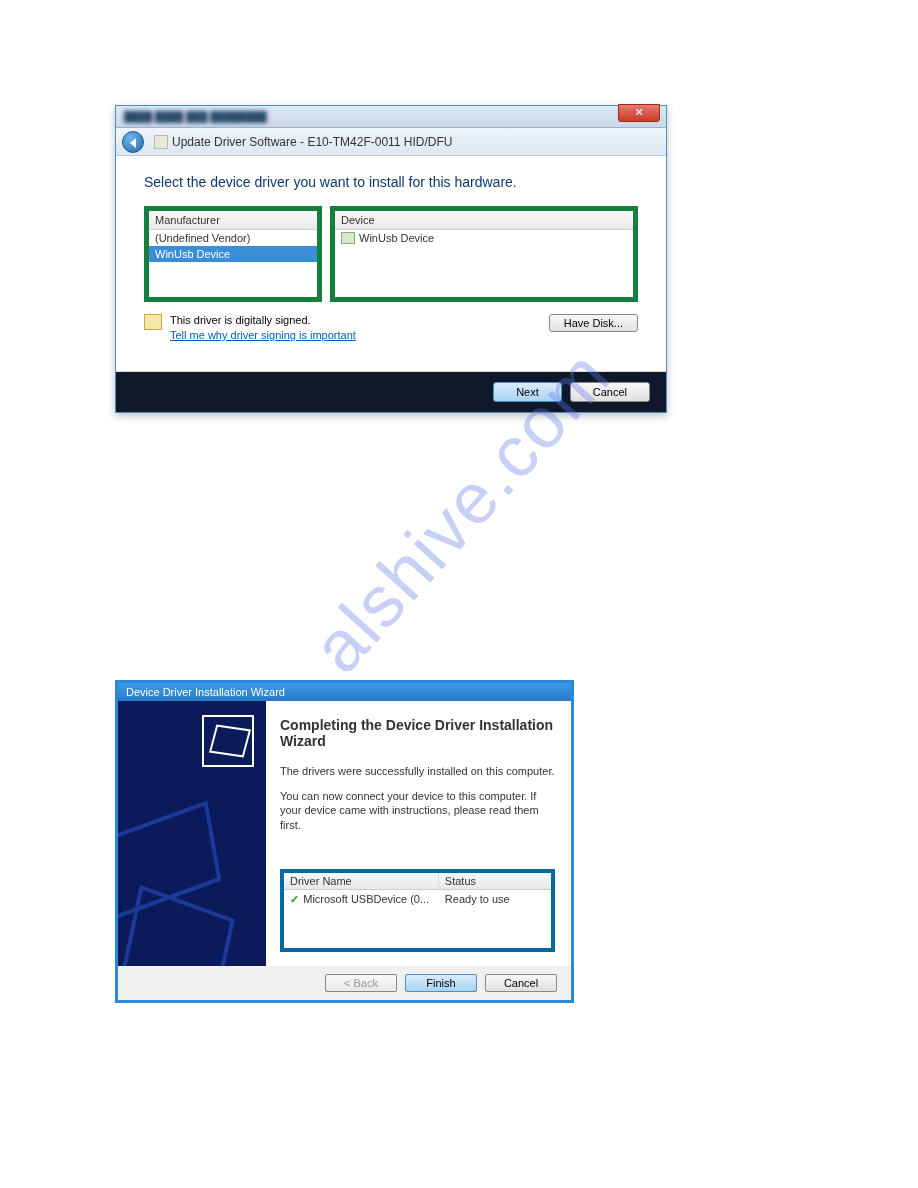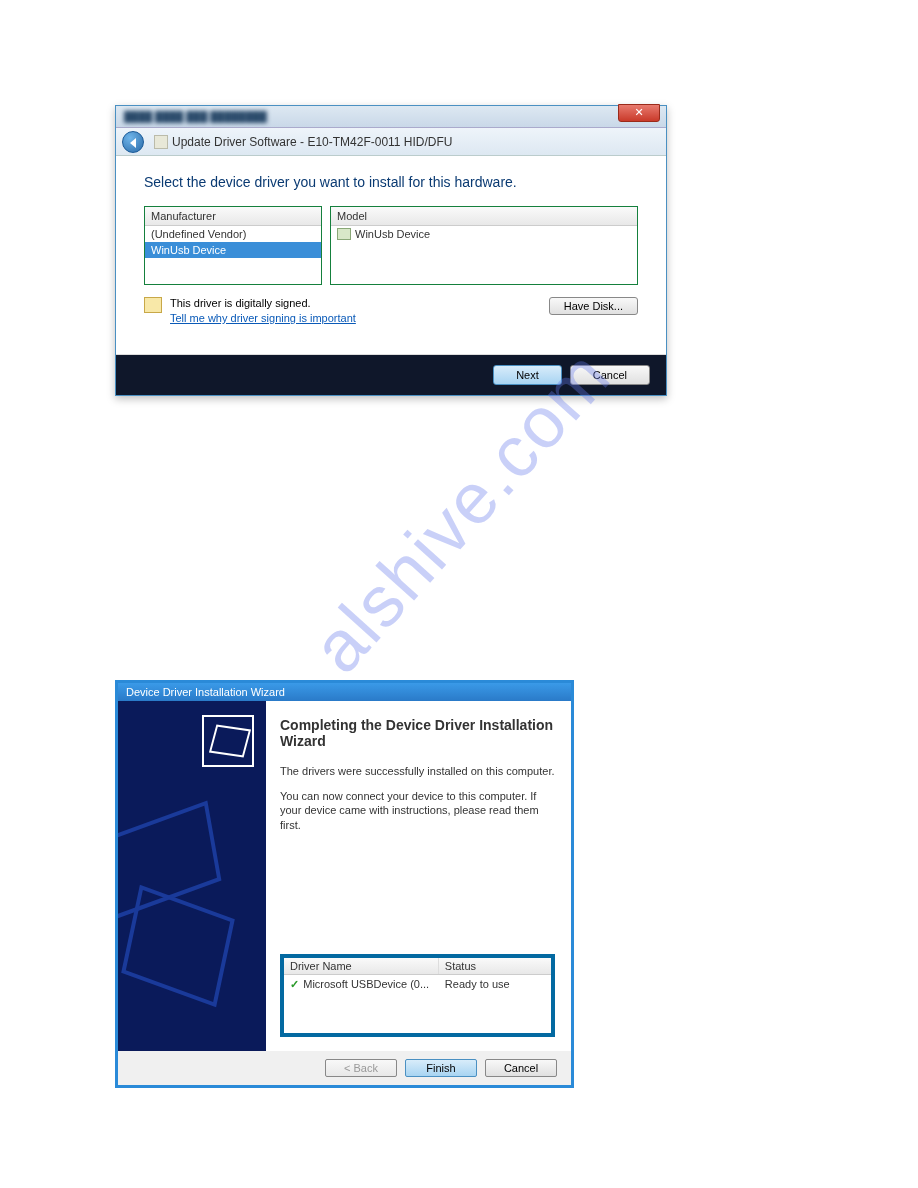--- a/index.html
+++ b/index.html
@@ -120,23 +120,23 @@
   font-size: 11px;
   color: #333;
   line-height: 1.35;
 }
 .d1-lists {
   display: flex;
   gap: 8px;
   margin-bottom: 12px;
 }
 .d1-listbox {
-  border: 1px solid #15803d;
+  border: 5px solid #15803d;
   background: #fff;
-  height: 79px;
+  height: 96px;
 }
 .d1-lb-left { width: 178px; }
 .d1-lb-right { flex: 1; }
 .d1-lb-header {
   background: linear-gradient(to bottom, #fafafa, #e8e8e8);
   font-size: 11px;
   color: #333;
   padding: 3px 6px;
   border-bottom: 1px solid #ccc;
 }
@@ -225,21 +225,21 @@
 }
 .d2-title {
   background: linear-gradient(to bottom, #3a9ae8, #2a7ac8);
   color: #fff;
   font-size: 11px;
   padding: 3px 8px;
 }
 .d2-body {
   display: flex;
   background: #fff;
-  height: 350px;
+  height: 265px;
 }
 .d2-side {
   width: 148px;
   background: #0a1a5a;
   position: relative;
   overflow: hidden;
 }
 .d2-side-icon {
   position: absolute;
   top: 14px; right: 12px;
@@ -358,21 +358,21 @@
   </div>
   <div class="d1-content">
     <div class="d1-heading">Select the device driver you want to install for this hardware.</div>
     <div class="d1-lists">
       <div class="d1-listbox d1-lb-left">
         <div class="d1-lb-header">Manufacturer</div>
         <div class="d1-lb-item">(Undefined Vendor)</div>
         <div class="d1-lb-item selected">WinUsb Device</div>
       </div>
       <div class="d1-listbox d1-lb-right">
-        <div class="d1-lb-header">Model</div>
+        <div class="d1-lb-header">Device</div>
         <div class="d1-lb-item model">
           <span class="dev-icon"></span>
           <span>WinUsb Device</span>
         </div>
       </div>
     </div>
     <div class="d1-sigrow">
       <div class="d1-sigleft">
         <div class="d1-cert-icon"></div>
         <div>

